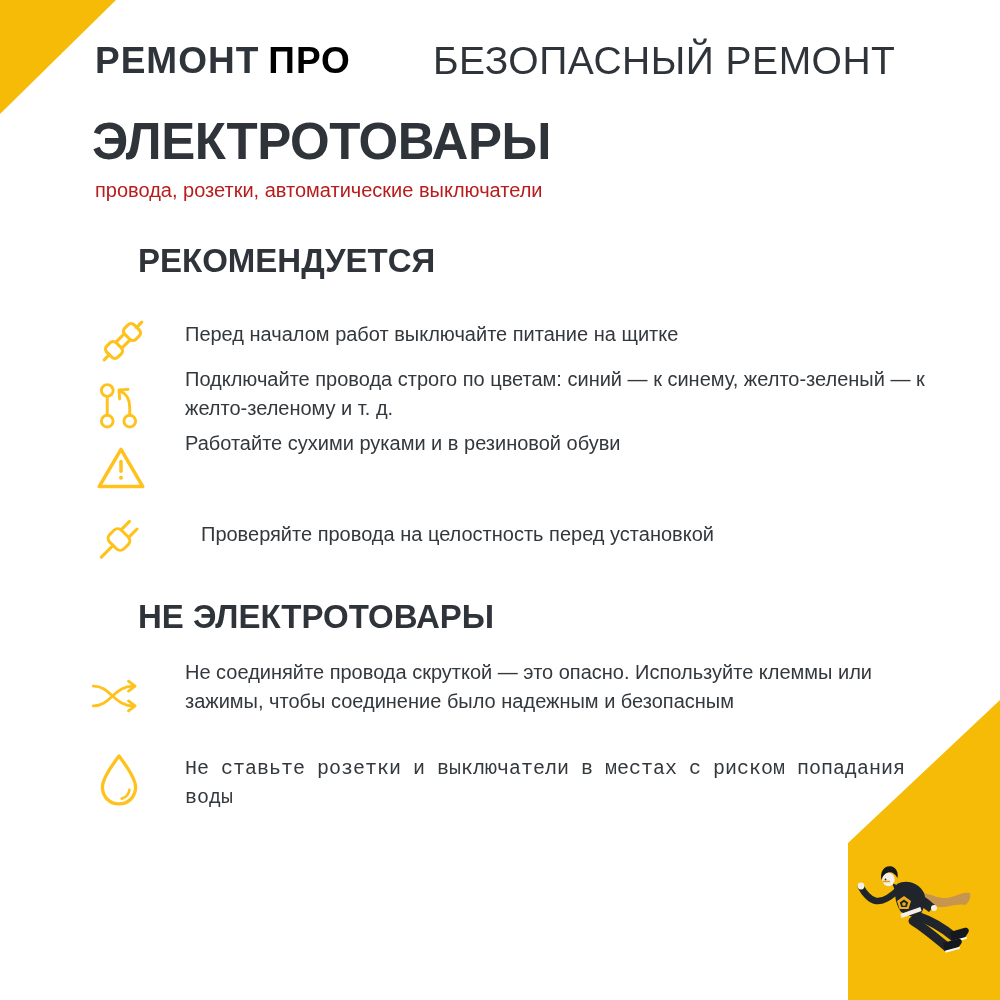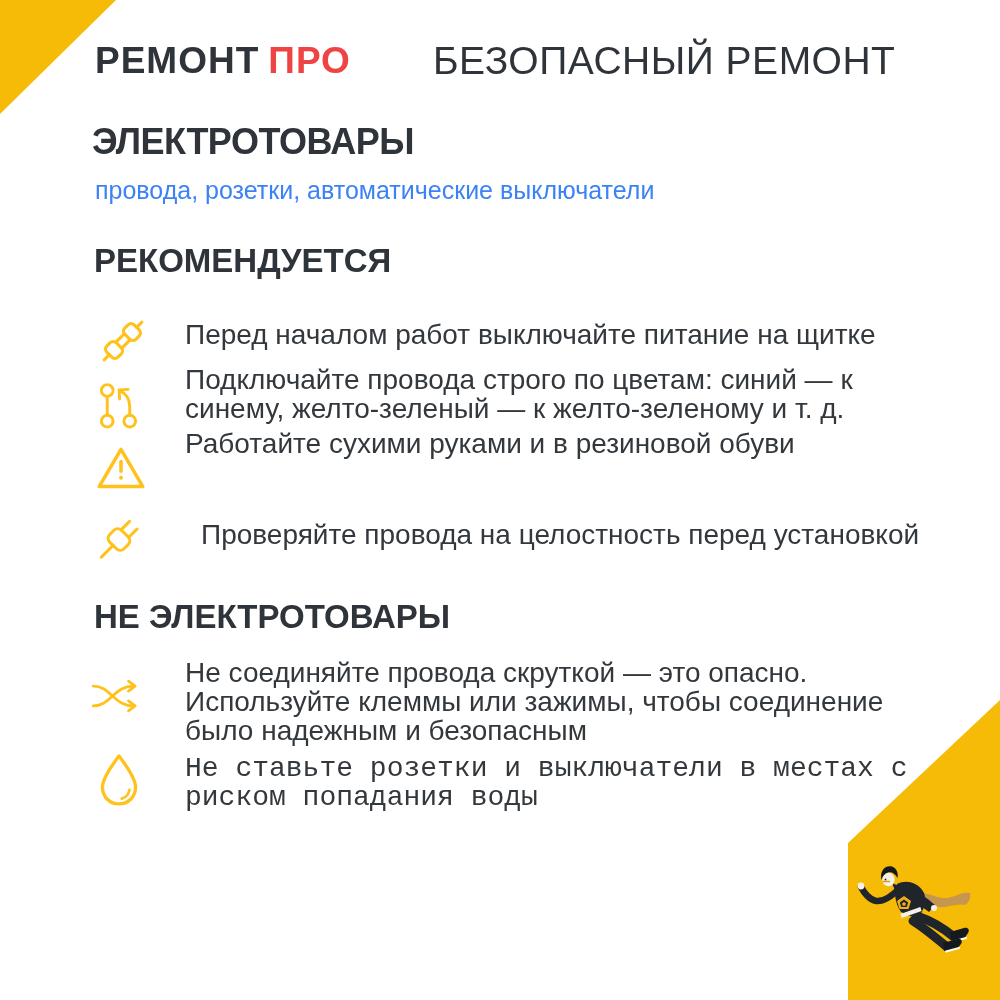--- a/index.html
+++ b/index.html
@@ -15,30 +15,30 @@
     left:0;top:0;width:116px;height:114px;background:#F6BB06;
     clip-path:polygon(0 0,100% 0,0 100%);
   }
   .corner-br{
     left:848px;top:700px;width:152px;height:300px;background:#F6BB06;
     clip-path:polygon(0 47.7%,100% 0,100% 100%,0 100%);
   }
   .mascot{left:855px;top:858px;width:120px;height:110px;}
   
   .logo{left:95px;top:40px;font-size:37px;line-height:42px;font-weight:900;letter-spacing:1px;white-space:nowrap;}
-  .logo .pro{color:#ef4444;margin-left:9px;}
+  .logo .pro{color:#000000;margin-left:9px;}
   .header-title{left:433px;top:40px;font-size:39px;line-height:42px;font-weight:400;letter-spacing:.5px;white-space:nowrap;}
   
-  .hero-title{left:92px;top:114px;font-size:36px;line-height:56px;font-weight:800;letter-spacing:-.5px;white-space:nowrap;}
-  .hero-subtitle{left:95px;top:174px;font-size:25px;line-height:32px;font-weight:400;color:#3b82f6;white-space:nowrap;}
+  .hero-title{left:92px;top:114px;font-size:51px;line-height:56px;font-weight:800;letter-spacing:-.5px;white-space:nowrap;}
+  .hero-subtitle{left:95px;top:174px;font-size:20px;line-height:32px;font-weight:400;color:#b91c1c;white-space:nowrap;}
   
-  .section-heading{font-size:33px;line-height:38px;font-weight:800;white-space:nowrap;}
+  .section-heading{font-size:33px;line-height:38px;font-weight:800;white-space:nowrap;margin-left:44px;}
   .sec-1{left:94px;top:242px;}
   .sec-2{left:94px;top:598px;}
-  .item-text{left:185px;width:750px;font-size:28px;line-height:29px;color:#33383D;}
+  .item-text{left:185px;width:750px;font-size:20px;line-height:29px;color:#33383D;}
   .it-1{top:320px;} .it-2{top:365px;} .it-3{top:429px;} .it-4{top:520px;margin-left:16px;}
   .it-5{top:658px;} .it-6{top:754px;font-family:Liberation Mono, monospace;}
   .icon{stroke:#FFC21D;fill:none;stroke-linecap:round;stroke-linejoin:round;}
   .ic-1{left:93px;top:312px;width:60px;height:58px;}
   .ic-2{left:96px;top:380px;width:45px;height:57px;}
   .ic-3{left:93px;top:444px;width:56px;height:48px;}
   .ic-4{left:93px;top:508px;width:57px;height:58px;}
   .ic-5{left:90px;top:677px;width:55px;height:38px;}
   .ic-6{left:98px;top:753px;width:42px;height:54px;}
 </style>

